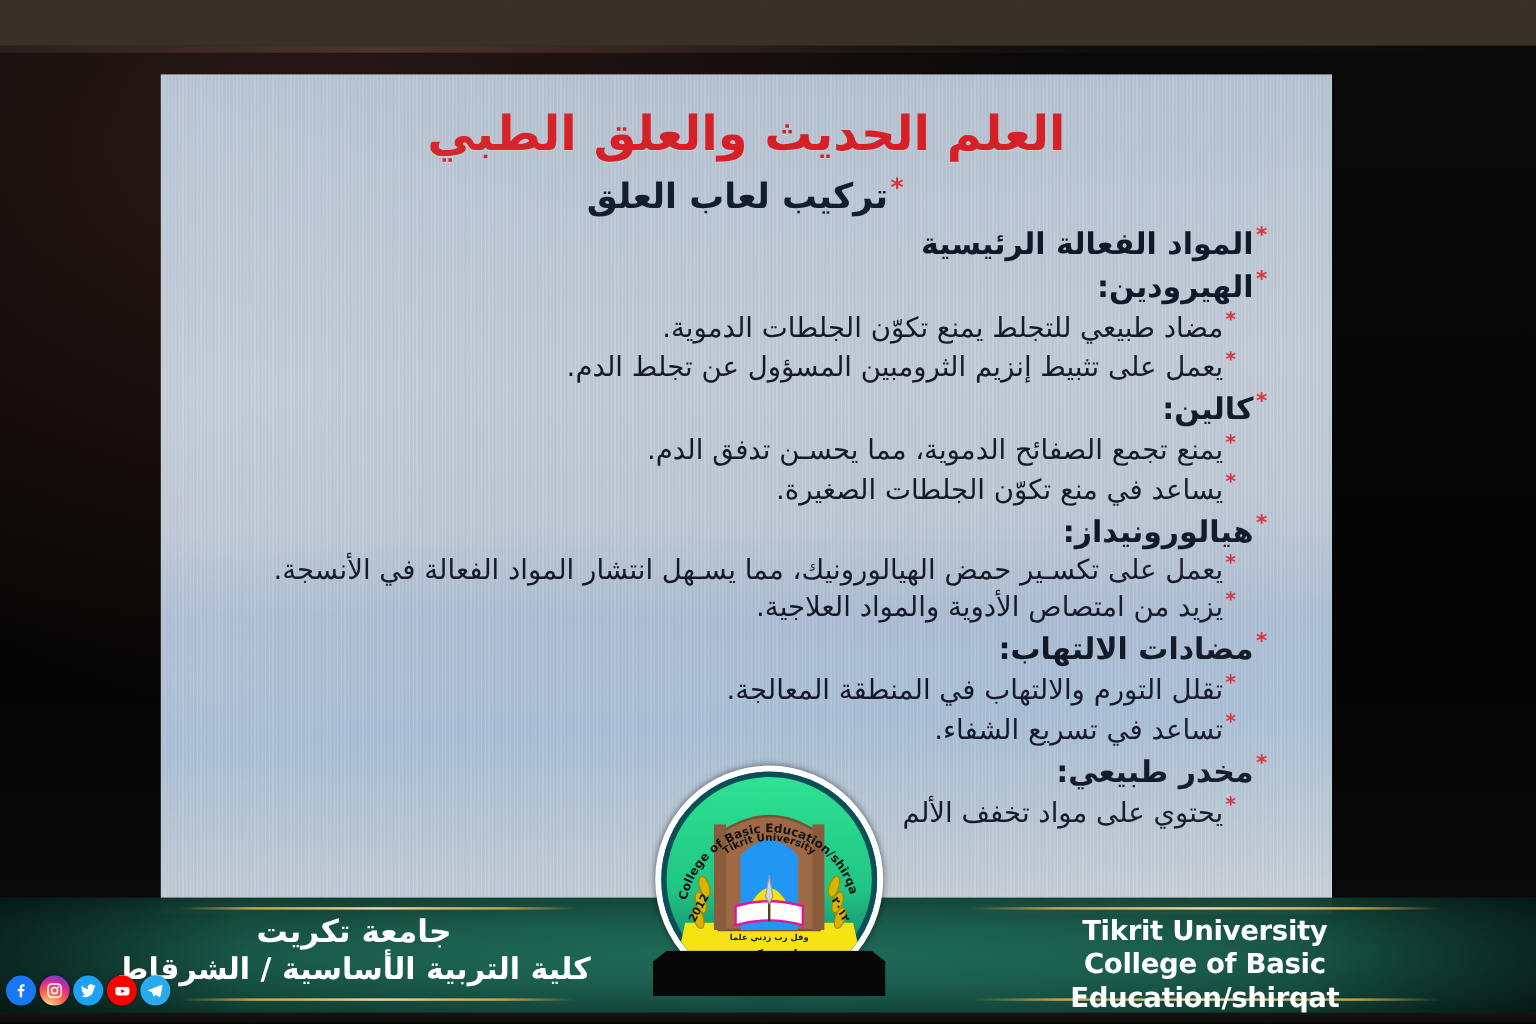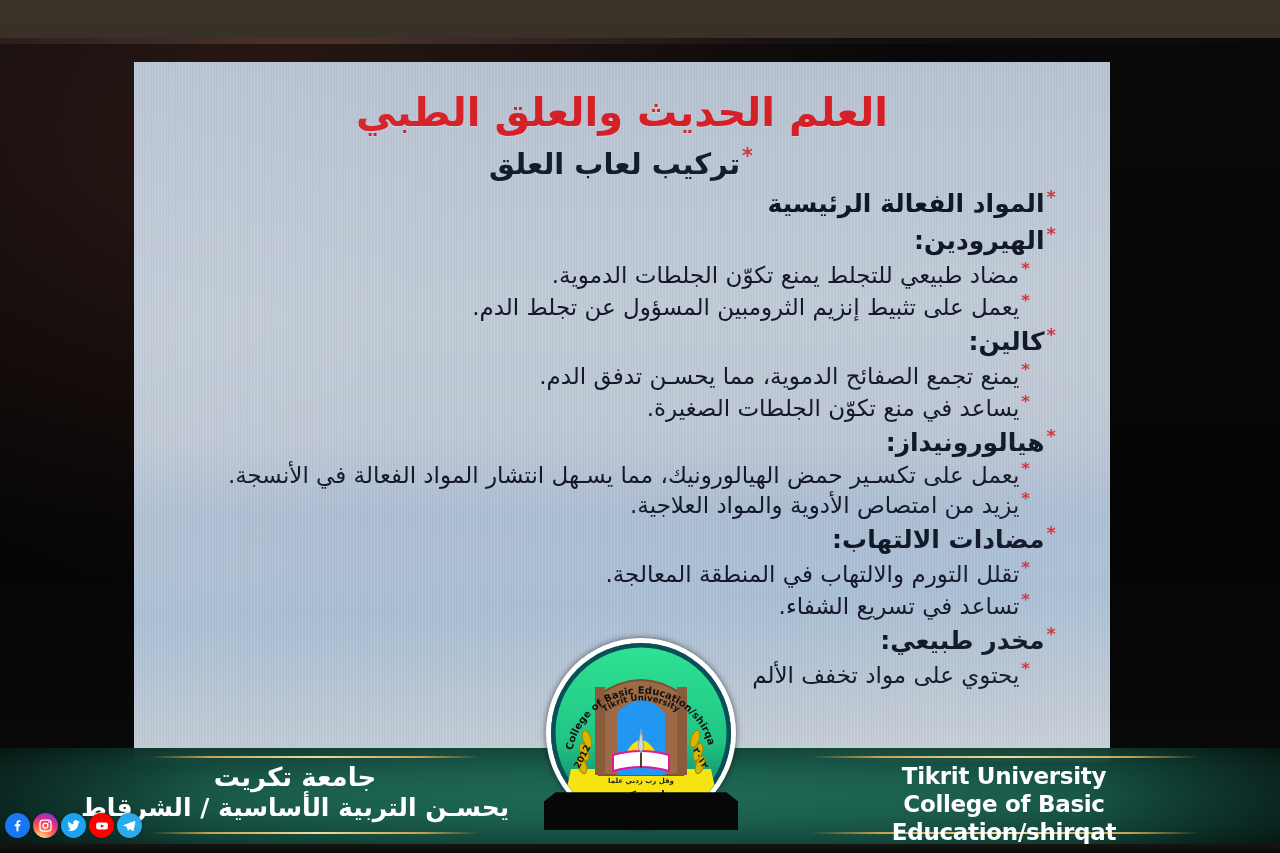--- a/index.html
+++ b/index.html
@@ -383,21 +383,21 @@
   <div class="glare"></div>
 
   <div class="footer">
     <div class="gold-rule left-top"></div>
     <div class="gold-rule left-bottom"></div>
     <div class="gold-rule right-top"></div>
     <div class="gold-rule right-bottom"></div>
 
     <div class="footer-ar">
       <div class="l1">جامعة تكريت</div>
-      <div class="l2">يحسـن التربية الأساسية / الشرقاط</div>
+      <div class="l2">كلية التربية الأساسية / الشرقاط</div>
     </div>
 
     <div class="footer-en">
       <div class="l1">Tikrit University</div>
       <div class="l2">College of Basic Education/shirqat</div>
     </div>
   </div>
 
   <div class="socials">
 

